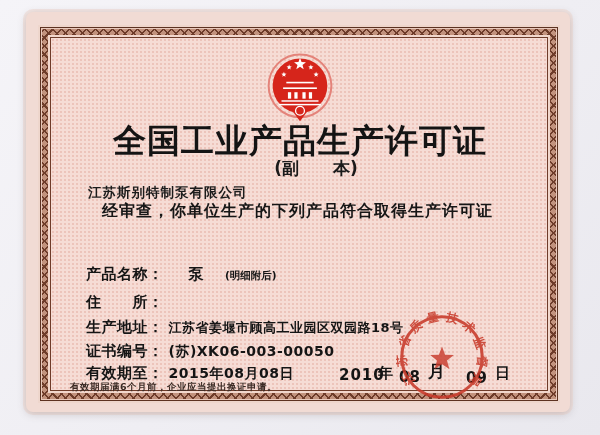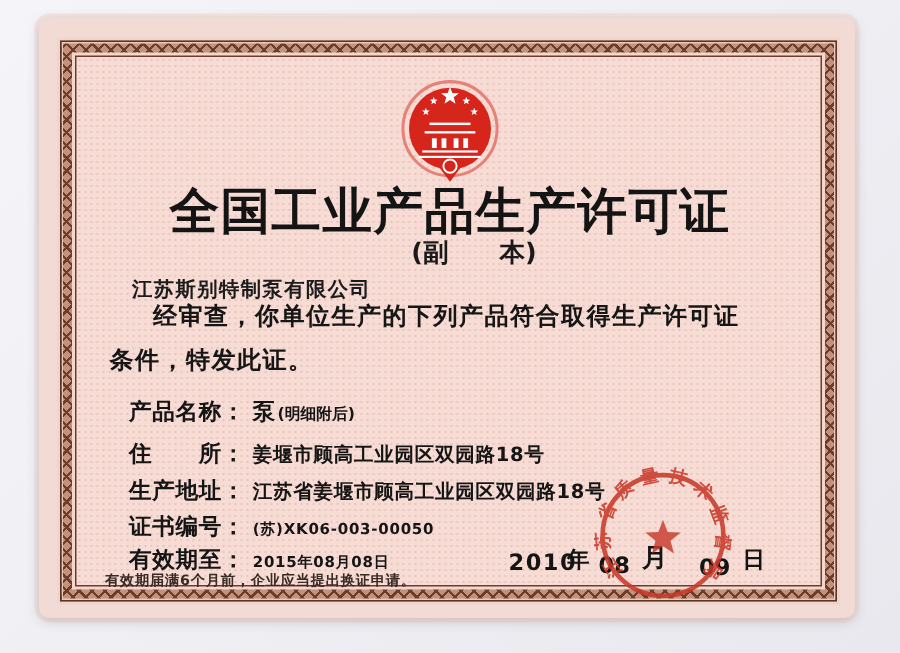--- a/index.html
+++ b/index.html
@@ -44,23 +44,23 @@
     font-size:17px;color:#1a1a1a;font-weight:600;
   }
   .company{left:88px;top:184px;font-size:13.5px;font-weight:bold;color:#1c1c1c;letter-spacing:1px;}
   .stmt{left:73px;width:470px;font-size:16px;font-weight:bold;color:#161616;letter-spacing:1px;}
   .stmt1{top:201px;text-indent:29px;}
   .stmt2{top:230px;}
   .row{left:86px;display:flex;align-items:baseline;color:#151515;}
   .row .lbl{font-size:15px;font-weight:bold;letter-spacing:0.5px;white-space:pre;}
   .row .val{font-size:13px;font-weight:bold;margin-left:5px;letter-spacing:0.5px;}
   .row .note{font-size:10.5px;font-weight:bold;margin-left:1px;}
-  .row-0{top:265px;} .row-1{top:293px;} .row-2{top:318px;}
+  .row-0{top:265px;gap:20px;} .row-1{top:293px;} .row-2{top:318px;}
   .row-3{top:342px;} .row-4{top:364px;}
-  .row-3 .val,.row-4 .val{font-size:10px;}
+  .row-3 .val,.row-4 .val{font-size:14px;}
   .dpart{position:absolute;font-weight:bold;color:#141414;font-size:15px;z-index:1;}
   .d-year{left:339px;top:366px;letter-spacing:1px;}
   .d-yu{left:378px;top:364px;}
   .d-month{left:399px;top:368px;}
   .d-mu{left:428px;top:360px;font-size:17px;}
   .d-day{left:466px;top:369px;}
   .d-du{left:495px;top:364px;}
   .seal{left:396px;top:311px;width:92px;height:92px;z-index:2;opacity:.88;pointer-events:none;}
   .emblem{left:258px;top:52px;width:84px;height:74px;}
   .footnote{left:70px;top:381px;font-size:9.5px;font-weight:bold;color:#3a2a24;letter-spacing:0.5px;}
@@ -93,30 +93,28 @@
     <rect x="61" y="50" width="4" height="8" fill="#ffffff"></rect>
     <rect x="27" y="60" width="46" height="1.8" fill="#ffffff"></rect>
     <rect x="24" y="64.5" width="52" height="1.8" fill="#ffffff"></rect>
     <circle cx="50" cy="73" r="5.5" fill="none" stroke="#ffffff" stroke-width="1.6"></circle>
   </svg>
 
   <div class="abs title">全国工业产品生产许可证</div>
   <div class="abs subtitle">(副　　本)</div>
   <div class="abs company">江苏斯别特制泵有限公司</div>
   <div class="abs stmt stmt1">经审查，你单位生产的下列产品符合取得生产许可证</div>
-  <div class="abs stmt stmt2">条件，特发此证。</div>
 
   <div class="abs row row-0">
     <span class="lbl">产品名称：</span>
     <span class="val" style="font-size:15px;">泵</span>
     <span class="note">(明细附后)</span>
   </div>
   <div class="abs row row-1">
     <span class="lbl">住　　所：</span>
-    <span class="val">姜堰市顾高工业园区双园路18号</span>
   </div>
   <div class="abs row row-2">
     <span class="lbl">生产地址：</span>
     <span class="val">江苏省姜堰市顾高工业园区双园路18号</span>
   </div>
   <div class="abs row row-3">
     <span class="lbl">证书编号：</span>
     <span class="val">(苏)XK06-003-00050</span>
   </div>
   <div class="abs row row-4">

